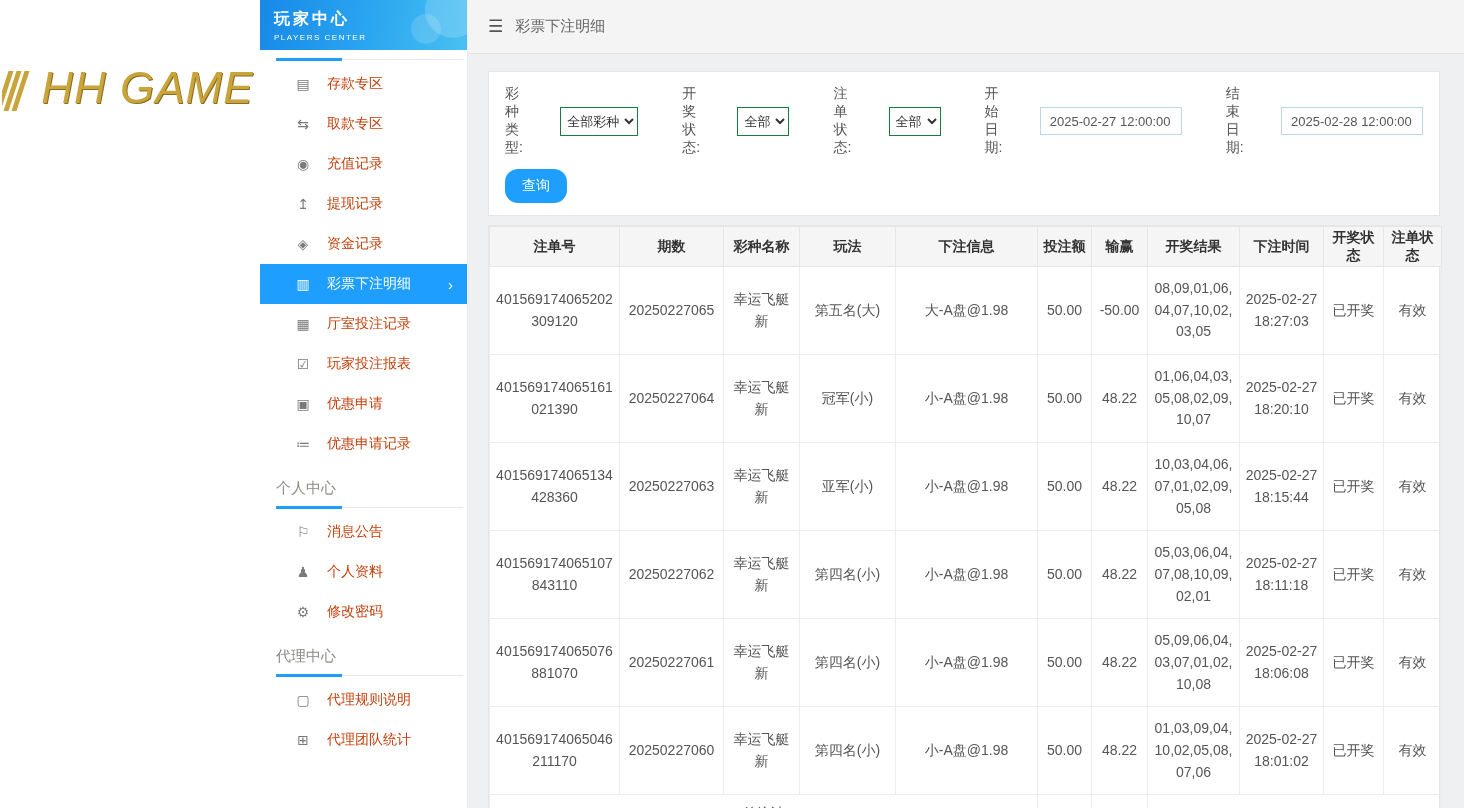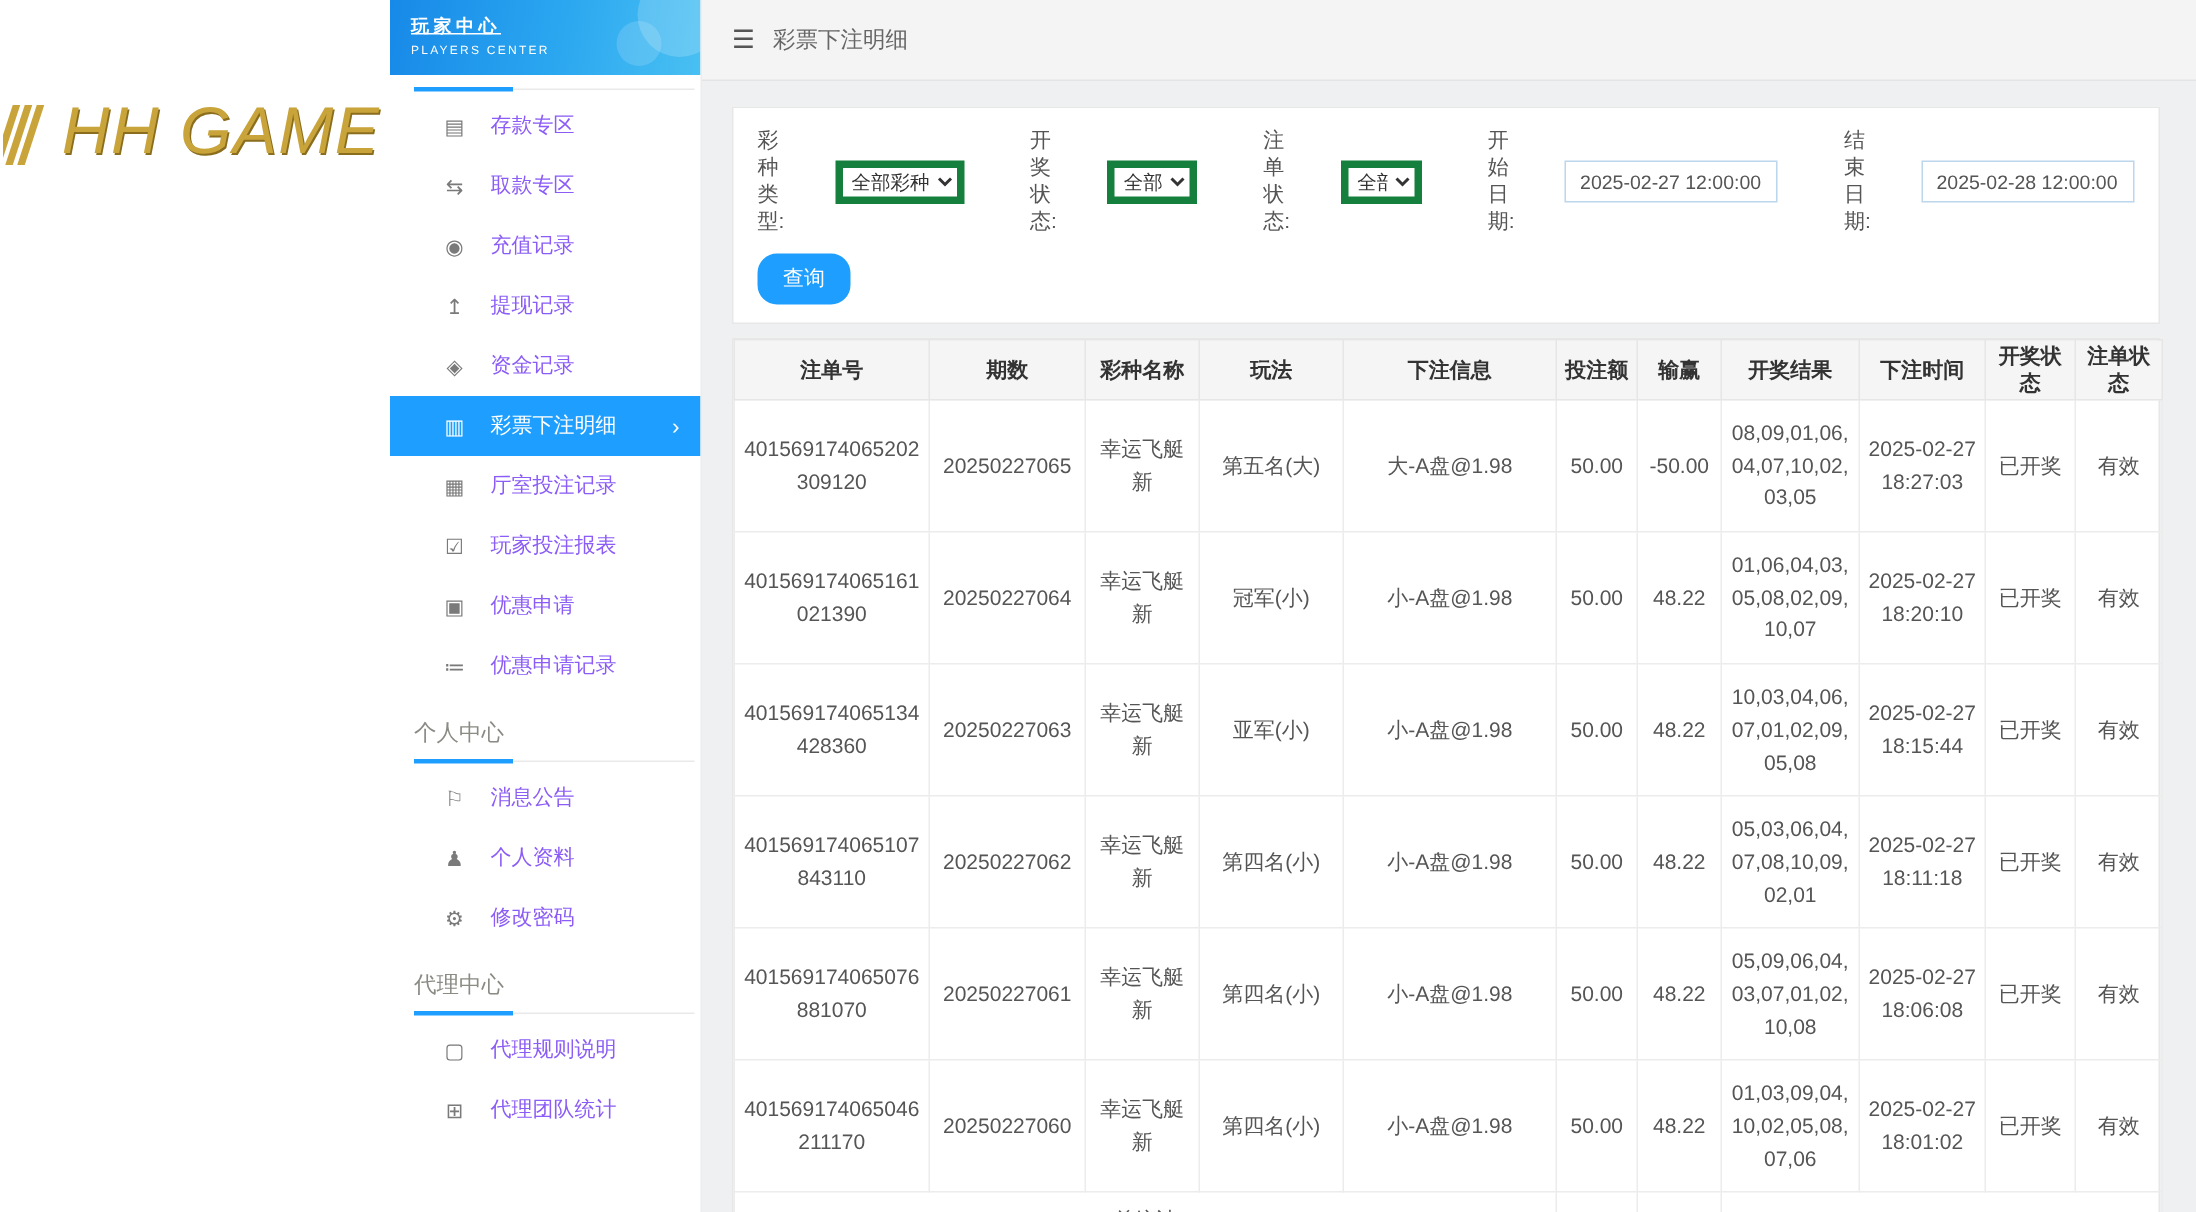--- a/index.html
+++ b/index.html
@@ -13,29 +13,29 @@
           color:#c9a43a; text-shadow:1px 1px 0 #8a6d1d; }
   .logo-bars { display:inline-block; margin-right:2px; }
   .logo-bars i { display:inline-block; width:5px; height:40px; background:#c9a43a; transform:skewX(-18deg); margin-right:3px; vertical-align:middle; }
 
   
   .sidebar { width:208px; flex:0 0 208px; background:#fff; border-right:1px solid #ececec; overflow:hidden; }
   .sb-header { height:50px; background:linear-gradient(100deg,#1789e8 0%,#2ba7f0 55%,#49c0f2 100%);
                color:#fff; padding:9px 0 0 14px; position:relative; overflow:hidden; }
   .sb-header::before { content:""; position:absolute; right:-14px; top:-18px; width:56px; height:56px; border-radius:50%; background:rgba(255,255,255,.18); }
   .sb-header::after  { content:""; position:absolute; right:26px; top:14px;  width:30px; height:30px; border-radius:50%; background:rgba(255,255,255,.15); }
-  .sb-title { font-size:12px; font-weight:bold; letter-spacing:3px;text-decoration:underline; }
+  .sb-title { font-size:16px; font-weight:bold; letter-spacing:3px; }
   .sb-subtitle { font-size:8px; letter-spacing:1.5px; margin-top:3px; }
 
   .sb-section-label { color:#8b8b85; font-size:15px; padding:15px 0 0 16px; }
   .sb-underline { height:1px; background:#e9e9e9; margin:9px 4px 4px 16px; position:relative; }
   .sb-underline::before { content:""; position:absolute; left:0; top:-1px; width:66px; height:3px; background:#1e9fff; }
 
   .sb-item { height:40px; display:flex; align-items:center; padding-left:34px; gap:15px;
-             font-size:14px; color:#8b5cf6; cursor:pointer; position:relative; }
+             font-size:14px; color:#c2410c; cursor:pointer; position:relative; }
   .sb-item .ic { width:18px; text-align:center; color:#7a7a7a; font-size:14px; }
   .sb-item.active { background:#1e9fff; color:#fff; }
   .sb-item.active .ic { color:#fff; }
   .sb-item.active .chev { position:absolute; right:14px; font-size:15px; color:#fff; }
 
   .ic-deposit::before{content:"▤";} .ic-withdraw::before{content:"⇆";}
   .ic-recharge::before{content:"◉";} .ic-cashout::before{content:"↥";}
   .ic-funds::before{content:"◈";} .ic-lottery::before{content:"▥";}
   .ic-hall::before{content:"▦";} .ic-report::before{content:"☑";}
   .ic-promo::before{content:"▣";} .ic-promo-rec::before{content:"≔";}
@@ -50,21 +50,21 @@
   .hamburger { font-size:17px; color:#555; cursor:pointer; }
   .page-title { font-size:15px; }
 
   .content { padding:17px 24px 0 20px; }
 
   .panel { background:#fff; border:1px solid #e7e7e7; }
   .filter-panel { padding:13px 16px 12px 16px; margin-bottom:9px; }
   .filter-row { display:flex; align-items:center; font-size:14px; color:#555; flex-wrap:nowrap;gap:26px; }
   .filter-row label { margin:0 6px 0 18px; }
   .filter-row label:first-child { margin-left:0; }
-  .filter-row select { height:29px; border:5px solid #15803d; background:#fff; font-size:13px; color:#333; padding:0 2px; font-family:inherit; }
+  .filter-row select { height:29px; border:1px solid #15803d; background:#fff; font-size:13px; color:#333; padding:0 2px; font-family:inherit; }
   .sel-type { width:112px; } .sel-draw { width:62px; } .sel-bet { width:54px; }
   .filter-row input { height:28px; width:142px; border:1px solid #bcd6ec; padding:0 9px; font-size:13px; color:#555; font-family:inherit; }
   .search-btn { margin-top:12px; background:#1e9fff; color:#fff; border:none; border-radius:13px;
                 padding:8px 17px; font-size:14px; cursor:pointer; font-family:inherit; }
 
   
   table { width:100%; border-collapse:collapse; table-layout:fixed; text-align:center; font-size:14px; color:#555; }
   th { background:#f5f5f5; color:#333; font-weight:bold; height:40px; border:1px solid #e6e6e6; padding:0 2px; }
   td { border:1px solid #ececec; padding:11px 4px; word-break:break-all; line-height:1.55; vertical-align:middle; }
   tr.sum-row td { padding:8px 4px; }

